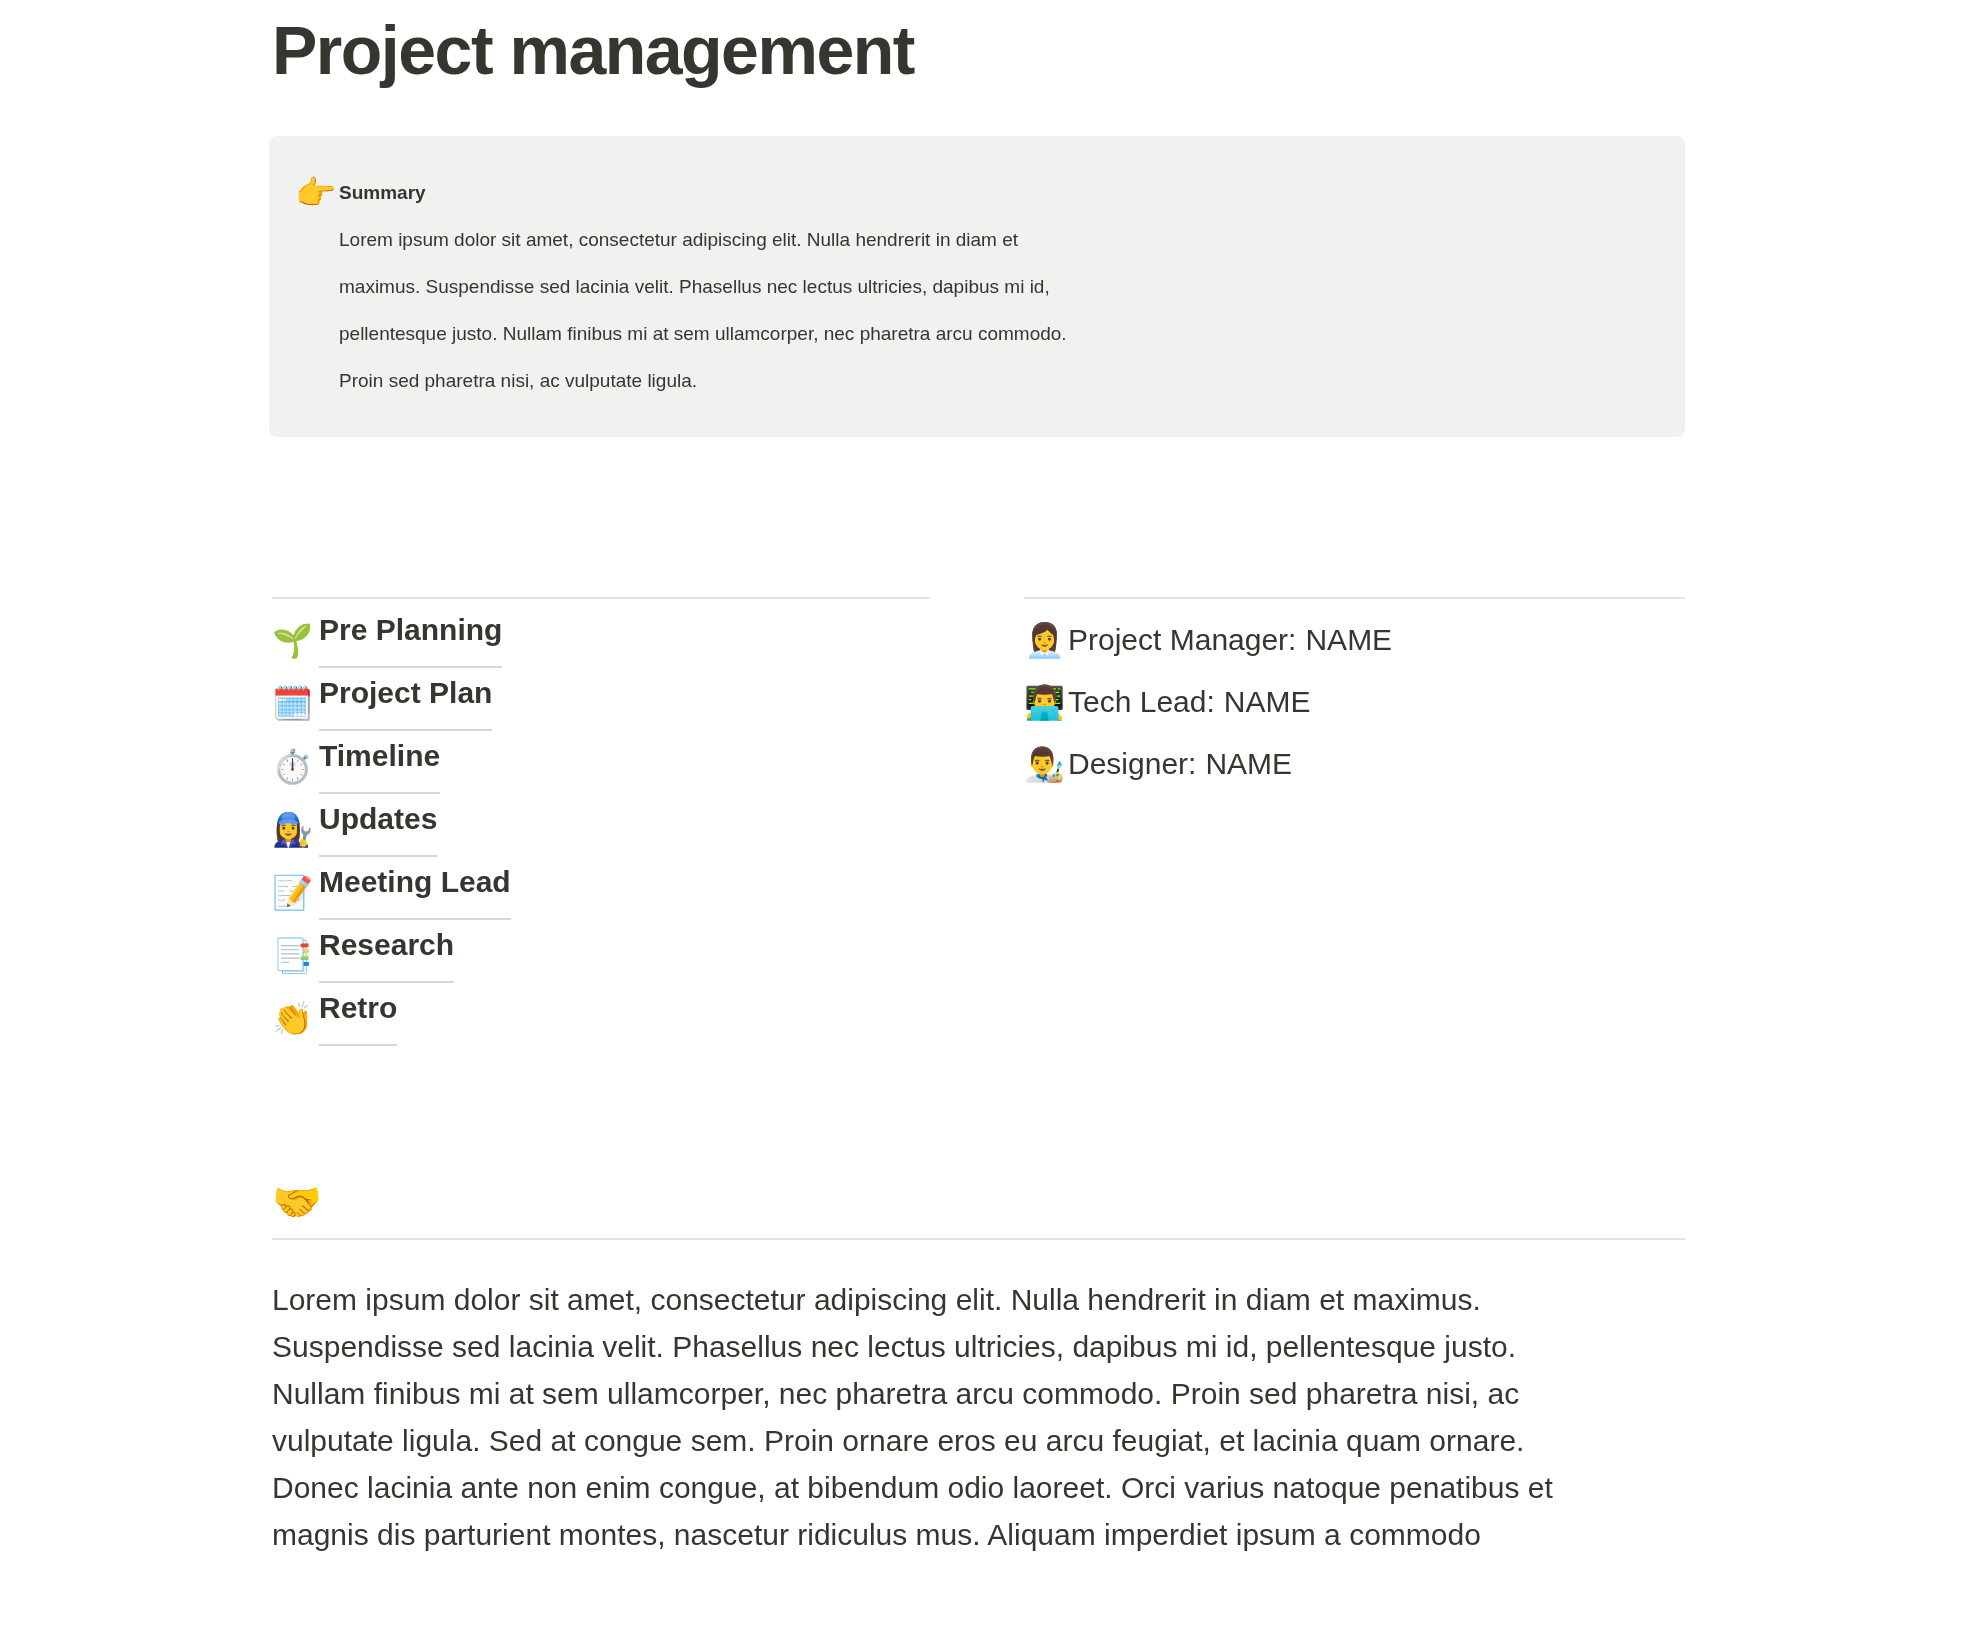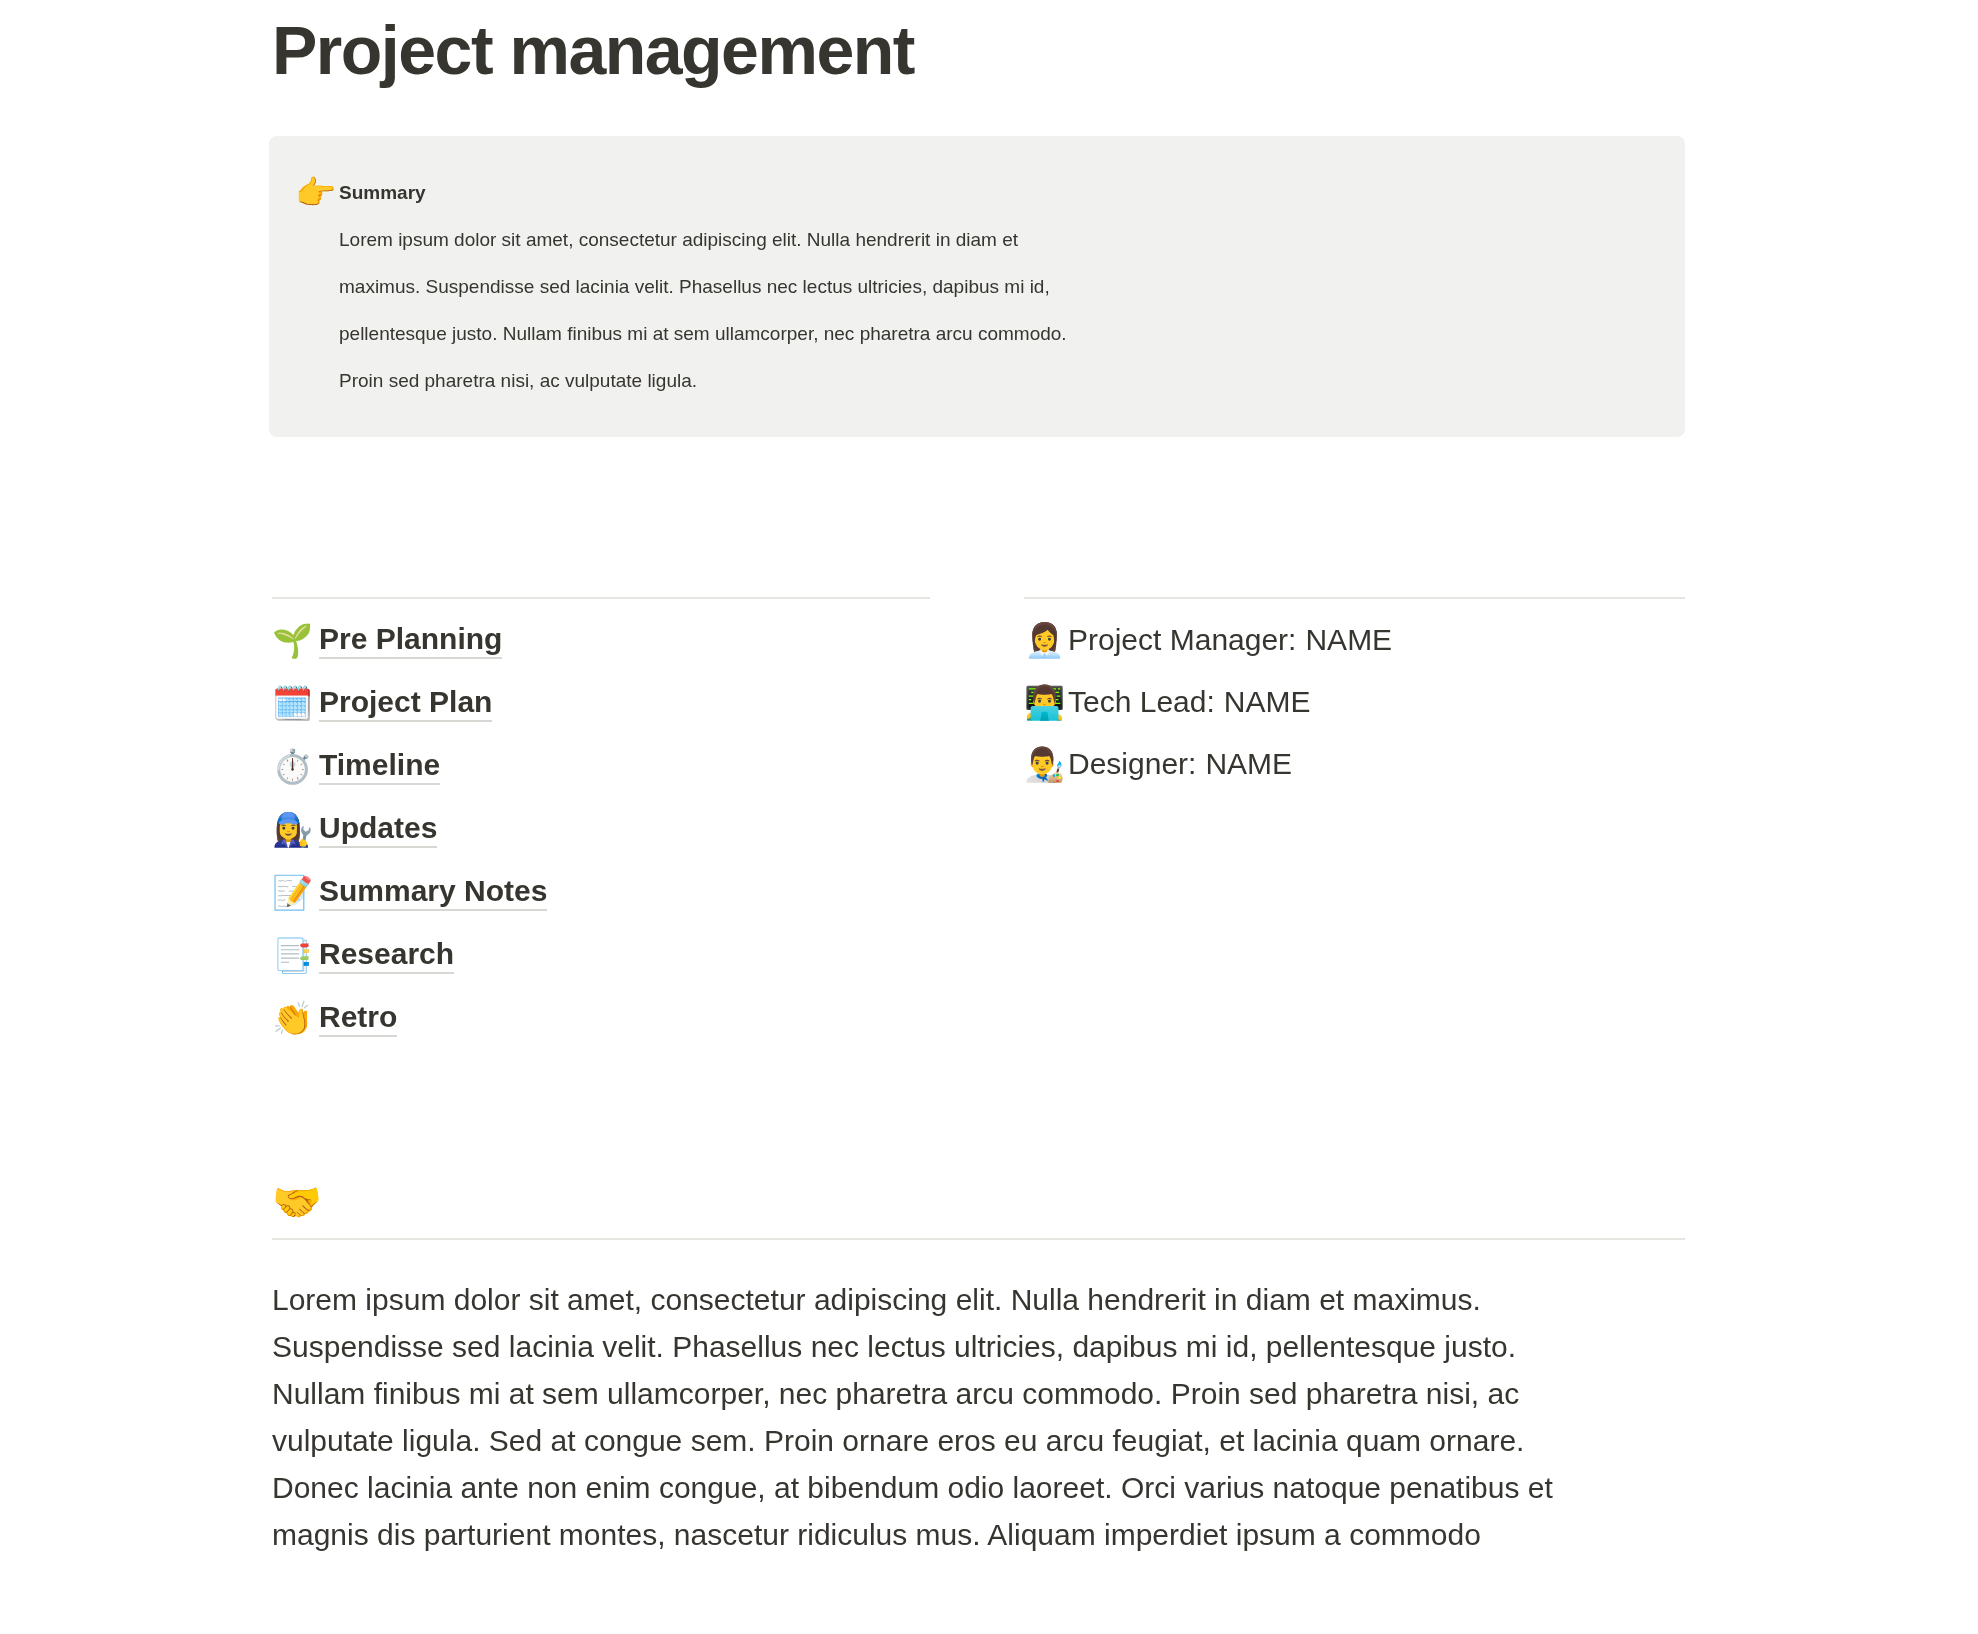--- a/index.html
+++ b/index.html
@@ -40,21 +40,21 @@
   }
   .col-documents { width: 658px; margin-right: 94px; }
   .col-team { width: 661px; }
   .divider { border-top: 2px solid var(--divider, #e6e5e2); margin-top: 14px; }
 
   .doc-list { margin-top: 12px; }
   .doc-item { display: flex; align-items: center; height: 44px; margin-top: 19px; cursor: pointer; }
   .doc-icon { flex: none; width: 47px; font-size: 33px; line-height: 1; }
   .doc-label {
     font-size: 30px; font-weight: 600;
-    padding-bottom: 1px;
+    padding-bottom: 19px;
     border-bottom: 2px solid var(--link-underline, #d9d7d3);
   }
 
   .team-list { margin-top: 14px; }
   .team-row { display: flex; align-items: center; height: 42px; margin-top: 20px; font-size: 30px; }
   .team-icon { flex: none; width: 44px; font-size: 33px; line-height: 1; }
   .team-role { font-weight: 400; }
   .team-name { font-weight: 400; margin-left: 9px; }
 
   .ps-section { margin-top: 142px; }
@@ -97,21 +97,21 @@
         <div class="doc-item">
           <span class="doc-icon">⏱️</span>
           <span class="doc-label">Timeline</span>
         </div>
         <div class="doc-item">
           <span class="doc-icon">👩‍🔧</span>
           <span class="doc-label">Updates</span>
         </div>
         <div class="doc-item">
           <span class="doc-icon">📝</span>
-          <span class="doc-label">Summary Notes</span>
+          <span class="doc-label">Meeting Lead</span>
         </div>
         <div class="doc-item">
           <span class="doc-icon">📑</span>
           <span class="doc-label">Research</span>
         </div>
         <div class="doc-item">
           <span class="doc-icon">👏</span>
           <span class="doc-label">Retro</span>
         </div>
       </div>

